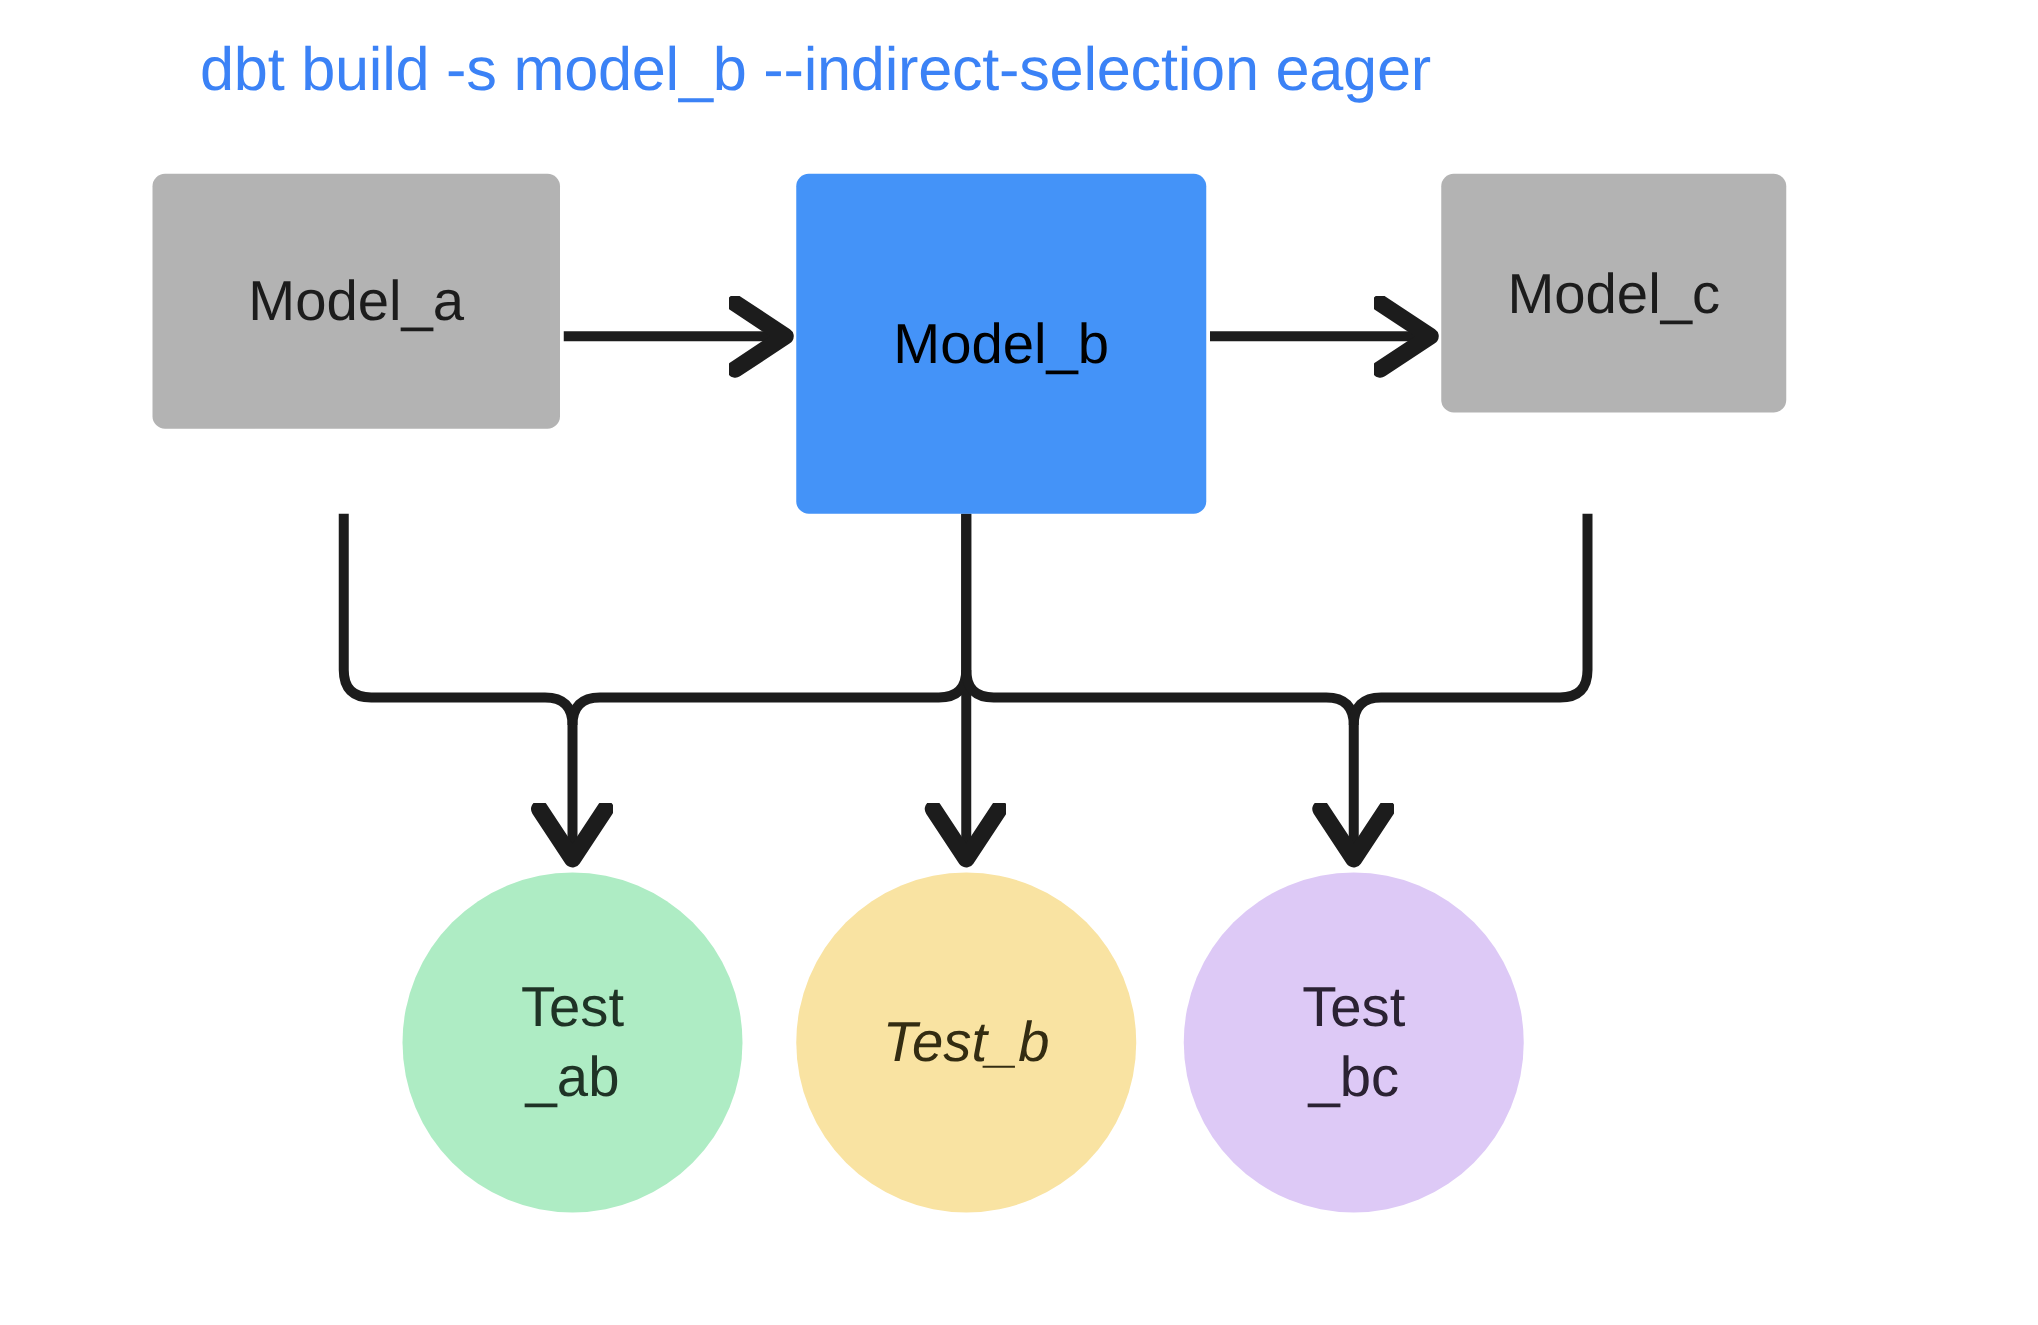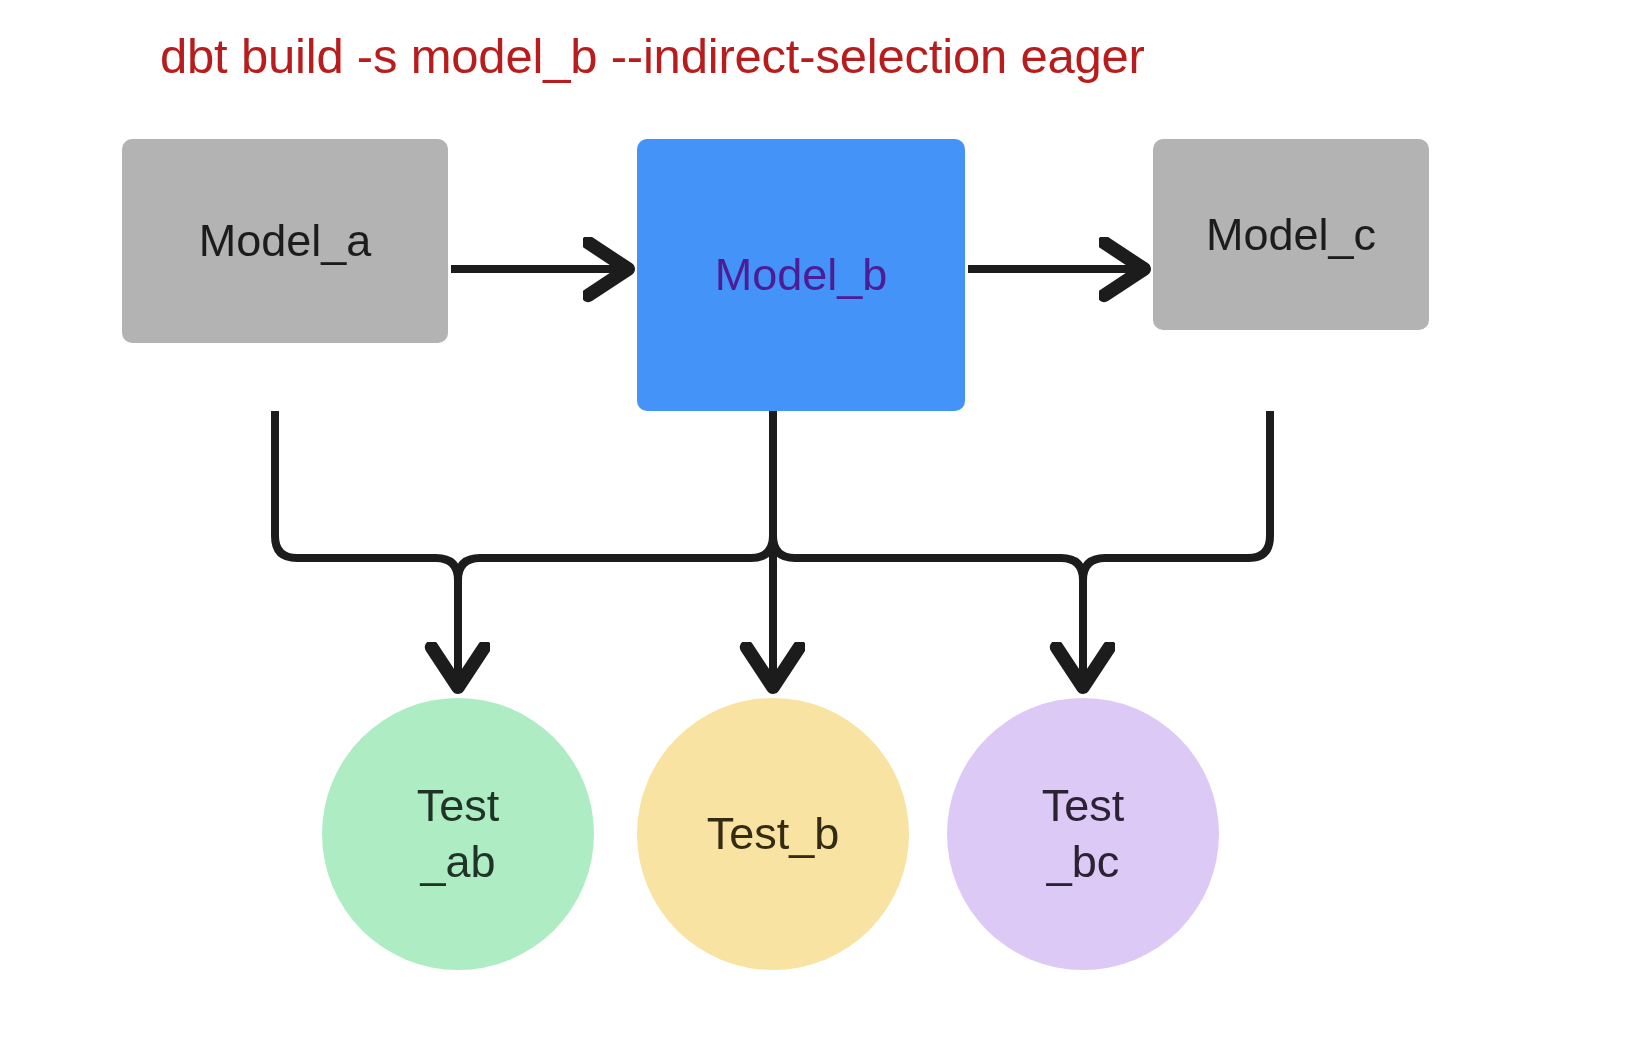--- a/index.html
+++ b/index.html
@@ -15,21 +15,21 @@
     width: 1630px;
     height: 1060px;
     background: #ffffff;
     overflow: hidden;
   }
   #title {
     position: absolute;
     left: 160px;
     top: 28px;
     font-size: 49px;
-    color: #b91c1c;
+    color: #3b82f6;
     white-space: nowrap;
     letter-spacing: -0.2px;
   }
   .node-box {
     position: absolute;
     border-radius: 10px;
     display: flex;
     align-items: center;
     justify-content: center;
     font-size: 45px;
@@ -84,34 +84,34 @@
 
     <path d="M773,536 Q773,558 795,558 L1061,558 Q1083,558 1083,580 L1083,684" fill="none" stroke="#1c1c1c" stroke-width="8" stroke-linecap="butt" stroke-linejoin="round" marker-end="url(#arrowhead)"></path>
 
     <path d="M1270,411 L1270,536 Q1270,558 1248,558 L1105,558 Q1083,558 1083,580" fill="none" stroke="#1c1c1c" stroke-width="8" stroke-linecap="butt" stroke-linejoin="round"></path>
   </svg>
 
   <div class="node-box" style="left:122px; top:139px; width:326px; height:204px; background:#b3b3b3; color:#1c1c1c;">
     <span>Model_a</span>
   </div>
 
-  <div class="node-box" style="left:637px; top:139px; width:328px; height:272px; background:#4493f8; color:#4c1d95;">
+  <div class="node-box" style="left:637px; top:139px; width:328px; height:272px; background:#4493f8; color:#000000;">
     <span>Model_b</span>
   </div>
 
   <div class="node-box" style="left:1153px; top:139px; width:276px; height:191px; background:#b3b3b3; color:#1c1c1c;">
     <span>Model_c</span>
   </div>
 
   <div class="node-circle" style="left:322px; top:698px; width:272px; height:272px; background:#aeecc4; color:#1f3326;">
     <span class="line">Test</span>
     <span class="line">_ab</span>
   </div>
 
-  <div class="node-circle" style="left:637px; top:698px; width:272px; height:272px; background:#f9e3a2; color:#332c12;">
+  <div class="node-circle" style="left:637px; top:698px; width:272px; height:272px; background:#f9e3a2; color:#332c12;font-style:italic;">
     <span class="line">Test_b</span>
   </div>
 
   <div class="node-circle" style="left:947px; top:698px; width:272px; height:272px; background:#ddc9f6; color:#2b2233;">
     <span class="line">Test</span>
     <span class="line">_bc</span>
   </div>
 
 </div>
 

